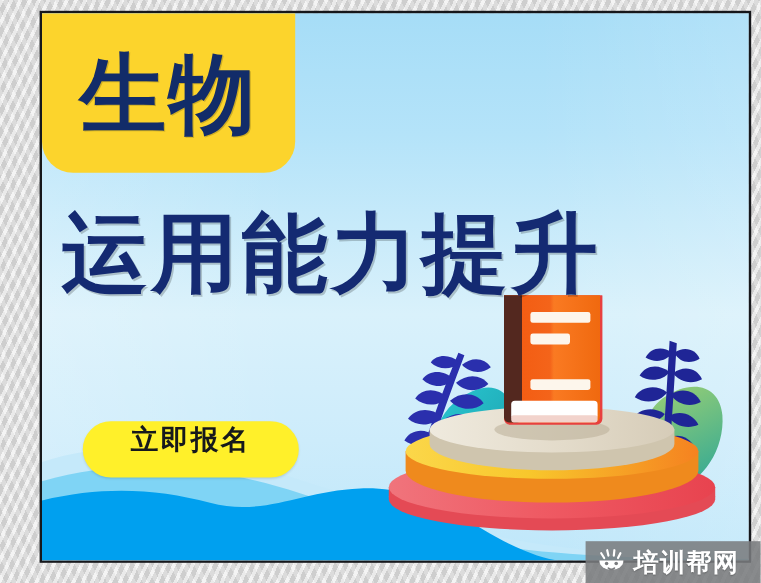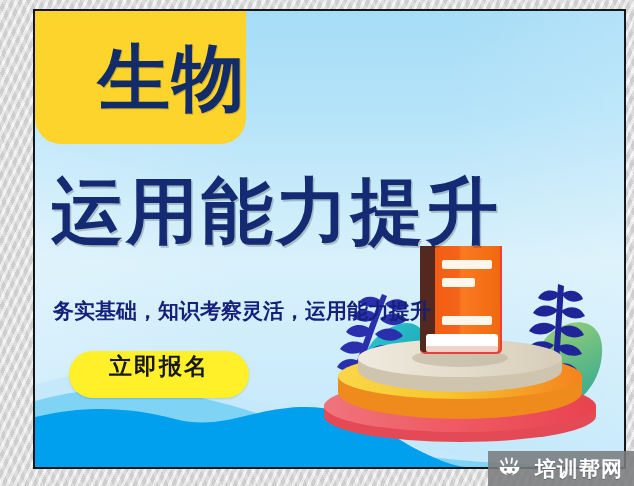--- a/index.html
+++ b/index.html
@@ -27,21 +27,21 @@
   #banner:after{
     content:"";position:absolute;inset:0;pointer-events:none;
     background:linear-gradient(90deg,rgba(255,255,255,.18) 0%,rgba(255,255,255,0) 35%,rgba(255,255,255,0) 70%,rgba(255,255,255,.14) 100%);
   }
 
   
   .badge{
     position:absolute;left:0px;top:0px;width:211px;height:133px;
     background:#fcd42c;
     border-radius:0 0 26px 26px;
-    display:flex;align-items:center;justify-content:flex-end;
+    display:flex;align-items:center;justify-content:center;
     z-index:5;
   }
   .badge-text{
     font-family:"DejaVu Sans","Liberation Sans",sans-serif;
     font-size:72px;font-weight:700;color:#122c69;
     letter-spacing:2px;line-height:1;
     text-shadow:1px 1px 0 rgba(0,0,0,.18);
     white-space:nowrap;
   }
 
@@ -78,21 +78,21 @@
   
   .waves{position:absolute;left:0;bottom:0;width:589px;height:120px;z-index:2;}
 
   
   .illus{position:absolute;left:255px;top:235px;width:340px;height:220px;z-index:3;}
 
   
   .watermark{
     position:absolute;left:488px;top:451px;width:146px;height:35px;
     background:rgba(122,124,126,.88);
-    display:flex;align-items:center;gap:12px;padding-left:9px;
+    display:flex;align-items:center;gap:5px;padding-left:9px;
     box-sizing:border-box;z-index:20;
   }
   .wm-text{
     font-size:21px;font-weight:700;color:#ffffff;letter-spacing:1px;
     white-space:nowrap;
     text-shadow:0 1px 1px rgba(0,0,0,.25);
   }
 </style>
 </head>
 <body>
@@ -195,21 +195,20 @@
       <rect x="136" y="88" width="72" height="15" rx="3" fill="#ffffff"></rect>
       <rect x="136" y="100" width="72" height="6" rx="2" fill="#f2d3cc"></rect>
     </svg>
 
     <div class="badge">
       <span class="badge-text">生物</span>
     </div>
 
     <div class="headline">运用能力提升</div>
 
-    <div class="subtitle">务实基础，知识考察灵活，运用能力提升</div>
 
     <div class="cta">
       <span class="cta-text">立即报名</span>
     </div>
 
   </div>
 
   <div class="watermark">
     <svg width="26" height="24" viewBox="0 0 26 24">
       <g stroke="#ffffff" stroke-width="1.8" stroke-linecap="round">

